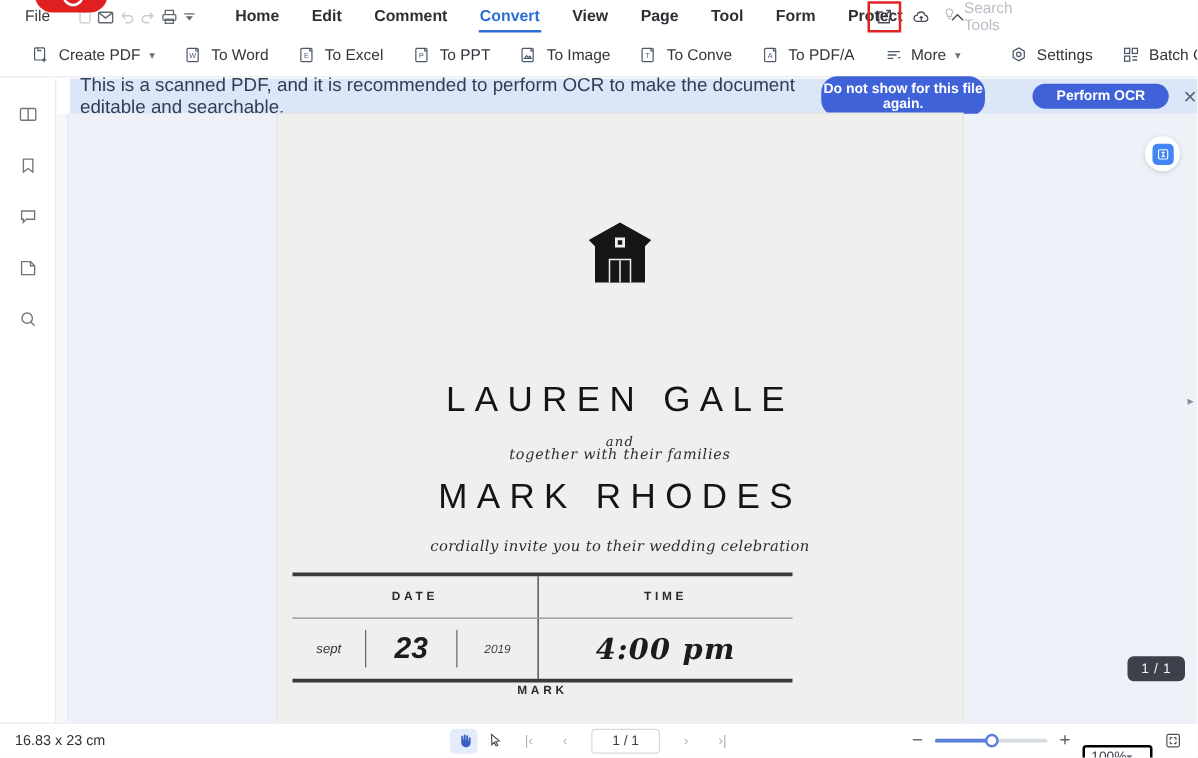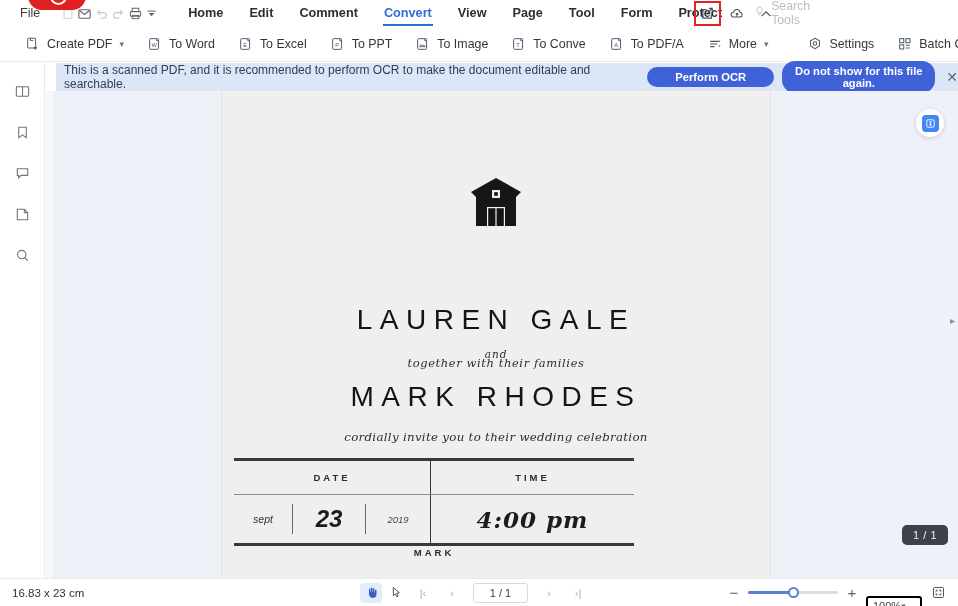--- a/index.html
+++ b/index.html
@@ -76,21 +76,21 @@
   .rb-item:first-child { margin-left: 16px; }
   .rb-icon { color: #4e5a6b; display: flex; align-items: center; }
   .caret { font-size: 9px; color: #6b7280; margin-left: 1px; }
   .rb-sep { width: 1px; height: 19px; background: #e1e4e9; margin: 0 8px; }
 
   
   .notif {
     position: absolute; top: 63px; left: 56px; width: 902px; height: 28px;
     background: #dbe6f7; display: flex; align-items: center;
   }
-  .notif-text { margin-left: 8px; font-size: 12px; color: #2f3e57; }
+  .notif-text { margin-left: 8px; font-size: 15px; color: #2f3e57; }
   .notif-btn {
     background: #4062d8; color: #fff; font-size: 11.2px; font-weight: bold;
     border-radius: 13px; padding: 4px 0; text-align: center;
   }
   #perform-ocr { width: 138px; margin-left: 38px; }
   #dns-again { width: 166px; margin-left: 8px; }
   .notif-close { margin-left: 11px; color: #5b6880; font-size: 14px; line-height: 1; }
 
   
   .sidebar {
@@ -444,22 +444,22 @@
             <path d="M10 10.5h4.4M10 13.5h4.4"></path>
           </svg>
       </span>
       <span>Batch Conve</span>
 
     </div>
   </div>
 
   <div class="notif">
     <div class="notif-text">This is a scanned PDF, and it is recommended to perform OCR to make the document editable and searchable.</div>
+    <div class="notif-btn" id="dns-again">Do not show for this file again.</div>
     <div class="notif-btn" id="perform-ocr">Perform OCR</div>
-    <div class="notif-btn" id="dns-again">Do not show for this file again.</div>
     <div class="notif-close">✕</div>
   </div>
 
   <div class="sidebar">
     <div class="sb-item">
       <svg width="17" height="17" viewBox="0 0 18 18" fill="none" stroke="currentColor" stroke-width="1.15">
           <rect x="2.5" y="4" width="13" height="10" rx="1"></rect>
           <path d="M9 4v10"></path>
         </svg>
     </div>

